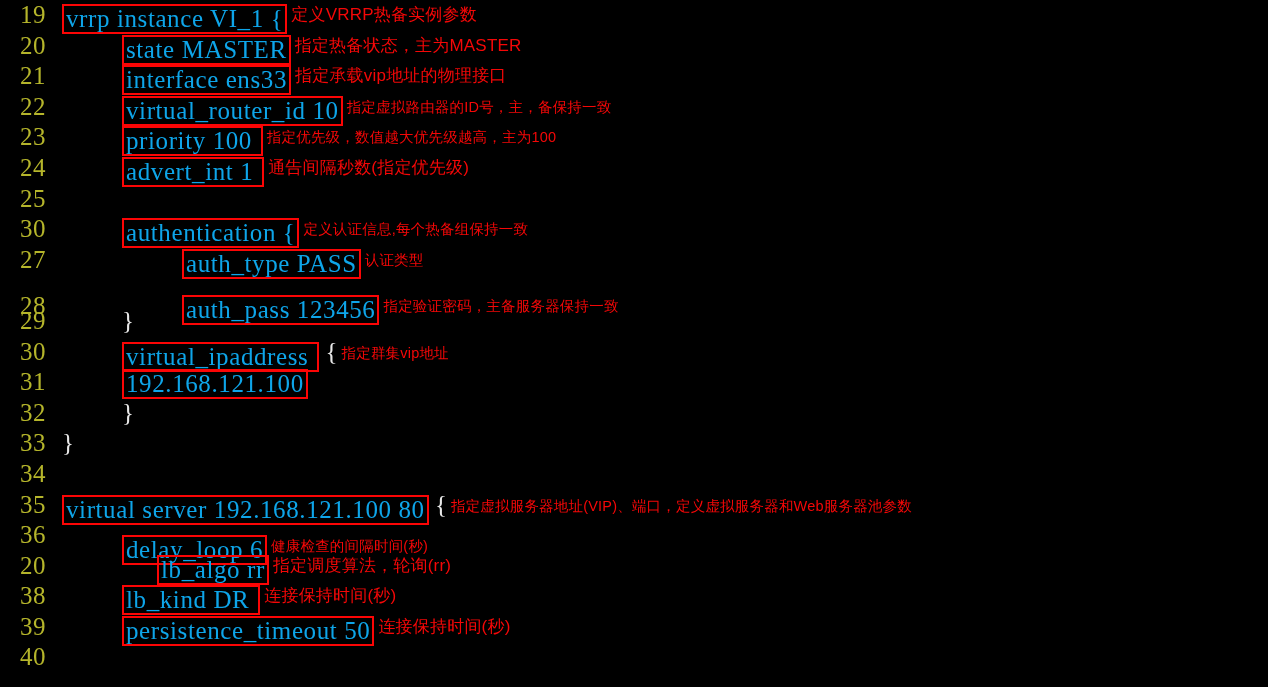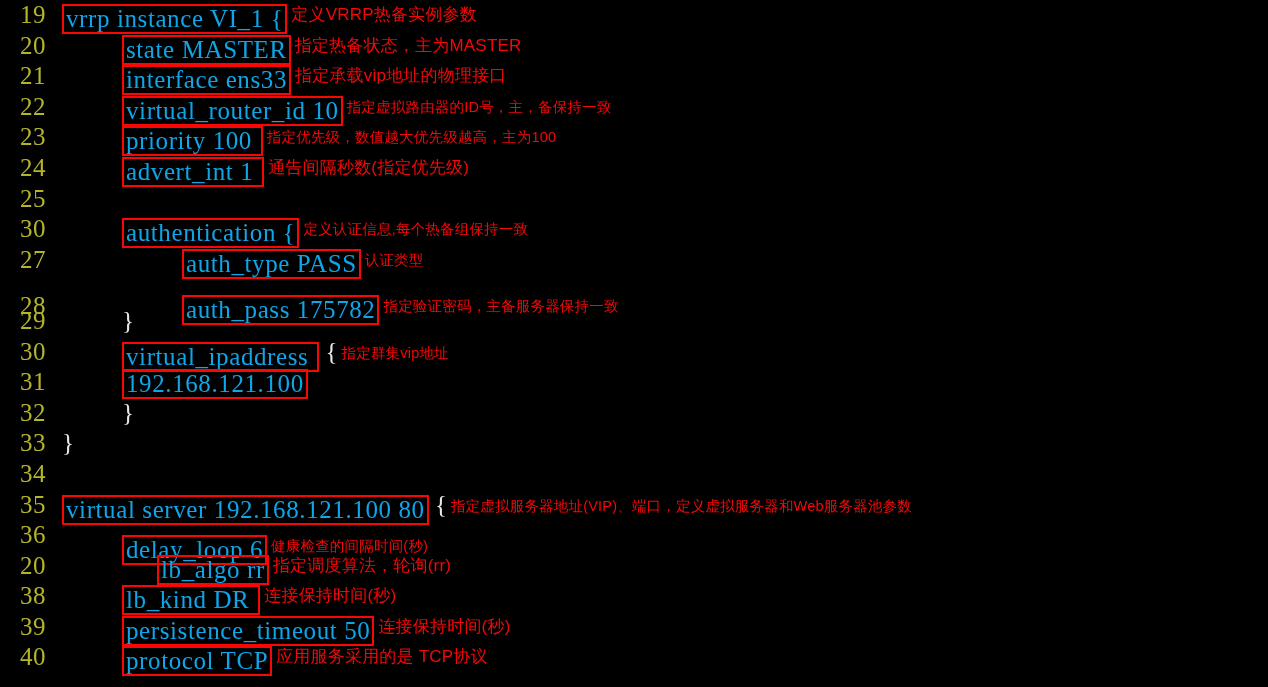--- a/index.html
+++ b/index.html
@@ -130,21 +130,21 @@
     <div class="line" style="top: 0px;">
       <div class="lineno">30</div>
       <div class="codewrap" style="left: 122px;"><span class="code boxed">authentication {</span><span class="sp" style="width: 4px;"></span><span class="note sm">定义认证信息,每个热备组保持一致</span></div>
     </div>
     <div class="line" style="top: 0px;">
       <div class="lineno">27</div>
       <div class="codewrap" style="left: 182px;"><span class="code boxed">auth_type PASS</span><span class="sp" style="width: 4px;"></span><span class="note sm">认证类型</span></div>
     </div>
     <div class="line" style="top: 16px; padding-left: 12px;">
       <div class="lineno">28</div>
-      <div class="codewrap" style="left: 182px;"><span class="code boxed">auth_pass 175782</span><span class="sp" style="width: 4px;"></span><span class="note sm">指定验证密码，主备服务器保持一致</span></div>
+      <div class="codewrap" style="left: 182px;"><span class="code boxed">auth_pass 123456</span><span class="sp" style="width: 4px;"></span><span class="note sm">指定验证密码，主备服务器保持一致</span></div>
     </div>
     <div class="line" style="top: 0px;">
       <div class="lineno">29</div>
       <div class="codewrap" style="left: 122px;"><span class="tail">}</span></div>
     </div>
     <div class="line" style="top: 0px;">
       <div class="lineno">30</div>
       <div class="codewrap" style="left: 122px;"><span class="code boxed">virtual_ipaddress </span><span class="tail"> {</span><span class="sp" style="width: 4px;"></span><span class="note sm">指定群集vip地址</span></div>
     </div>
     <div class="line" style="top: 0px;">
@@ -178,15 +178,14 @@
     <div class="line" style="top: 0px;">
       <div class="lineno">38</div>
       <div class="codewrap" style="left: 122px;"><span class="code boxed">lb_kind DR </span><span class="sp" style="width: 4px;"></span><span class="note big">连接保持时间(秒)</span></div>
     </div>
     <div class="line" style="top: 0px;">
       <div class="lineno">39</div>
       <div class="codewrap" style="left: 122px;"><span class="code boxed">persistence_timeout 50</span><span class="sp" style="width: 4px;"></span><span class="note big">连接保持时间(秒)</span></div>
     </div>
     <div class="line" style="top: 0px;">
       <div class="lineno">40</div>
-      <div class="codewrap" style="left: 122px;"><span class="code boxed">protocol TCP</span><span class="sp" style="width: 4px;"></span><span class="note big">应用服务采用的是 TCP协议</span></div>
     </div>
   </div>
 
 </body></html>

